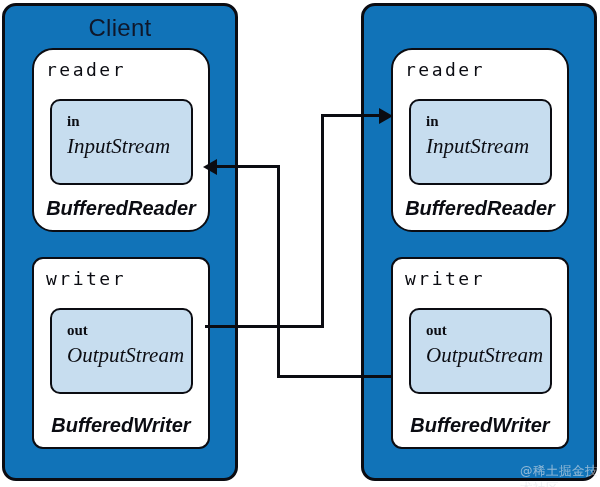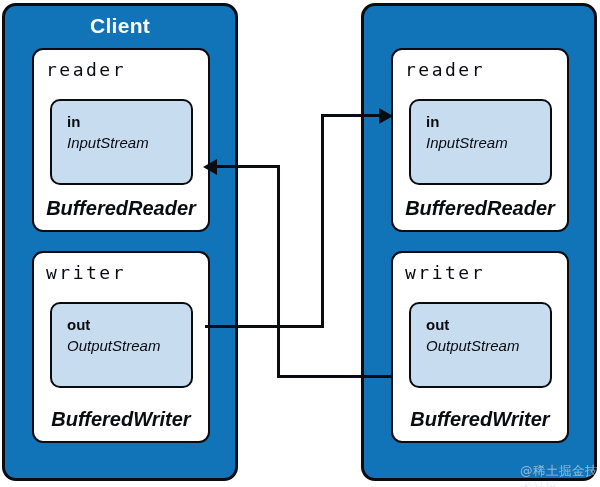--- a/index.html
+++ b/index.html
@@ -10,40 +10,41 @@
   
   .node{
     position:absolute;top:3px;width:236px;height:478px;
     background:#1173b8;border:3px solid #0b0c12;border-radius:14px;
     box-sizing:border-box;
   }
   .node.client{left:2px;}
   .node.server{left:361px;}
   .node-title{
     position:absolute;top:8px;left:0;width:100%;text-align:center;
-    color:#ffffff;font-size:21px;font-weight:bold;letter-spacing:.3px;
+    color:#0f172a;font-size:24px;font-weight:normal;letter-spacing:.3px;
   }
   
   .obj-box{
     position:absolute;background:#ffffff;border:2.5px solid #0b0c12;
     border-radius:11px;box-sizing:border-box;
   }
-  .obj-box.reader{left:27px;top:42px;width:178px;height:184px;}
-  .obj-box.writer{left:27px;top:245px;width:178px;height:192px;}
+  .obj-box.reader{left:27px;top:42px;width:178px;height:184px;border-radius:21px;}
+  .obj-box.writer{left:27px;top:251px;width:178px;height:192px;}
   .obj-label{
     position:absolute;left:12px;top:9px;
     font-family:"DejaVu Sans Mono",monospace;font-size:18px;letter-spacing:2.5px;
   }
   .stream-box{
     position:absolute;left:16px;top:49px;width:143px;height:86px;
     background:#c7ddef;border:2.5px solid #0b0c12;border-radius:10px;
     box-sizing:border-box;
+    font-family:Liberation Serif, serif;
   }
   .stream-name{position:absolute;left:15px;top:12px;font-size:15px;font-weight:bold;}
-  .stream-type{position:absolute;left:15px;top:33px;font-size:15px;font-style:italic;}
+  .stream-type{position:absolute;left:15px;top:33px;font-size:21px;font-style:italic;}
   .obj-class{
     position:absolute;bottom:10px;left:0;width:100%;text-align:center;
     font-size:20px;font-style:italic;font-weight:bold;
   }
   
   .line{position:absolute;background:#0b0c12;}
   .line.h{height:3px;}
   .line.v{width:3px;}
   .arrowhead{position:absolute;width:0;height:0;}
   .arrowhead.right{border-top:8px solid transparent;border-bottom:8px solid transparent;border-left:14px solid #0b0c12;}

